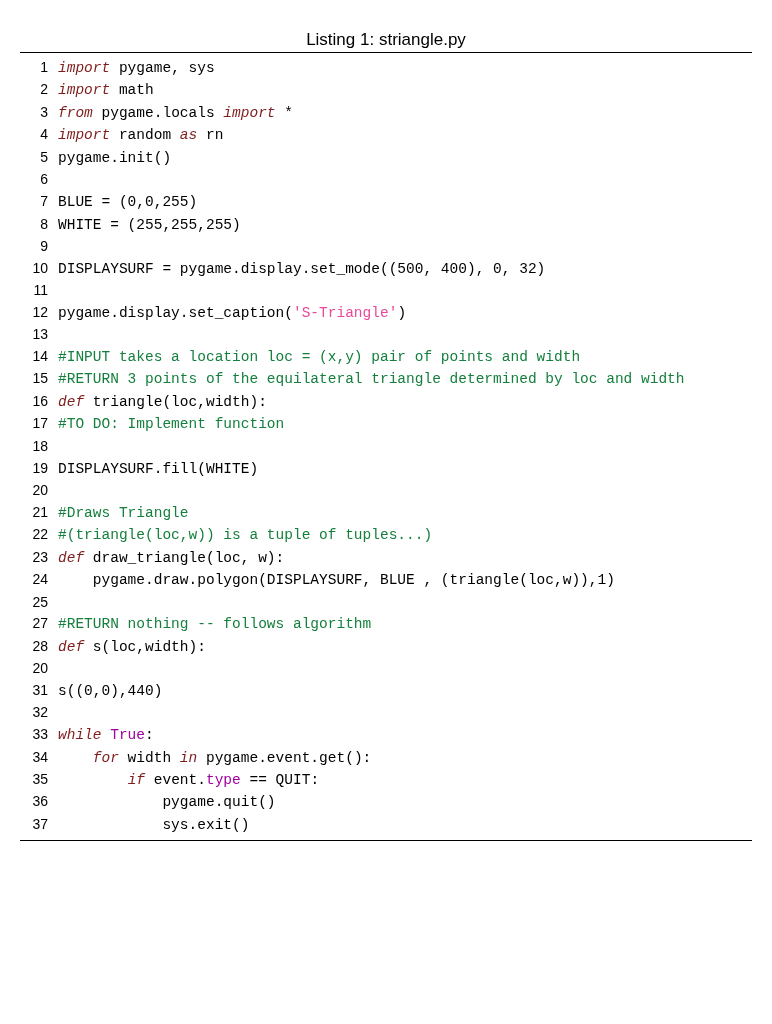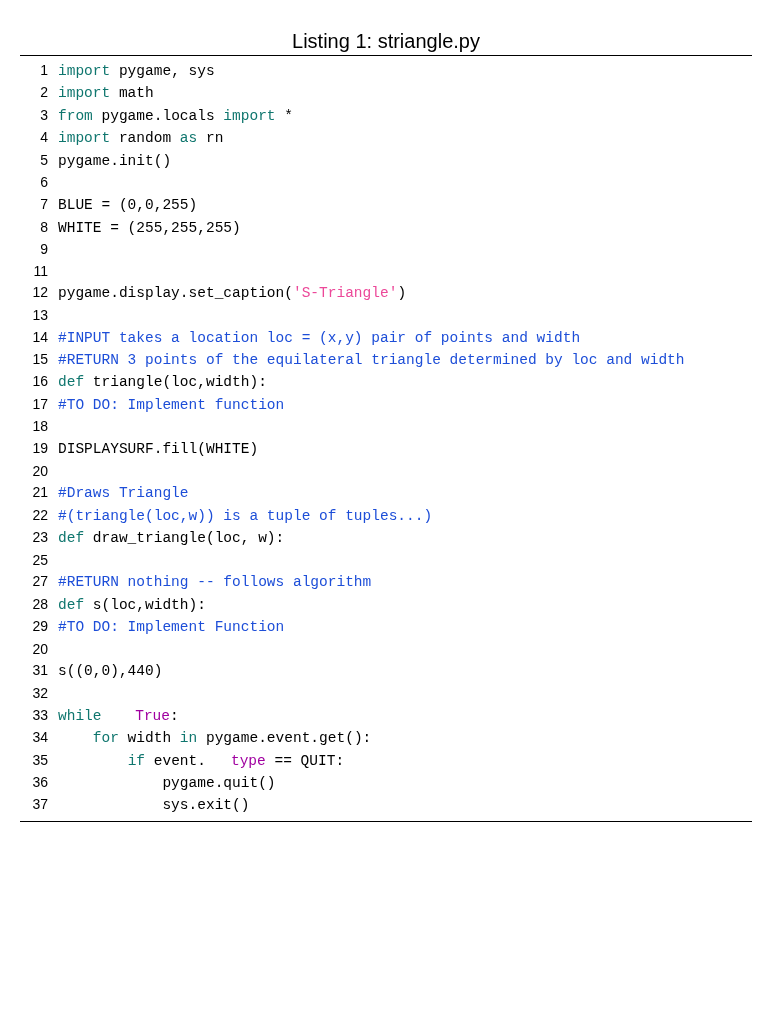--- a/index.html
+++ b/index.html
@@ -5,21 +5,21 @@
   body {
     margin: 0;
     padding: 30px 20px;
     background: #fff;
     font-family: "Helvetica Neue", Arial, sans-serif;
     color: #000;
   }
   .wrap { width: 732px; margin: 0 auto; }
   .caption {
     text-align: center;
-    font-size: 20px;
+    font-size: 17px;
     padding-bottom: 2px;
   }
   .listing {
     border-top: 1px solid #000;
     border-bottom: 1px solid #000;
     padding: 4px 0;
   }
   .line {
     display: flex;
     align-items: baseline;
@@ -31,57 +31,58 @@
   .ln {
     width: 28px;
     text-align: right;
     color: #000;
     font-family: "Helvetica Neue", Arial, sans-serif;
     font-size: 14px;
     flex-shrink: 0;
     padding-right: 10px;
   }
   .code { flex: 1; }
-  .kw  { color: #0f766e; }  
-  .cm  { color: #1d4ed8; }  
+  .kw  { color: #7f1d1d; font-style: italic; }  
+  .cm  { color: #15803d; }  
   .str { color: #ec4899; }  
-  .bi  { color: #a000a0; margin-left: 25px; }  
+  .bi  { color: #a000a0; }  
 </style>
 </head>
 <body>
 
 <div class="wrap">
   <div class="caption">Listing 1: striangle.py</div>
   <div class="listing" id="listing">
       <div class="line"><span class="ln">1</span><span class="code"><span class="kw">import</span><span> pygame, sys</span></span></div>
       <div class="line"><span class="ln">2</span><span class="code"><span class="kw">import</span><span> math</span></span></div>
       <div class="line"><span class="ln">3</span><span class="code"><span class="kw">from</span><span> pygame.locals </span><span class="kw">import</span><span> *</span></span></div>
       <div class="line"><span class="ln">4</span><span class="code"><span class="kw">import</span><span> random </span><span class="kw">as</span><span> rn</span></span></div>
       <div class="line"><span class="ln">5</span><span class="code"><span>pygame.init()</span></span></div>
       <div class="line"><span class="ln">6</span><span class="code"><span></span></span></div>
       <div class="line"><span class="ln">7</span><span class="code"><span>BLUE = (0,0,255)</span></span></div>
       <div class="line"><span class="ln">8</span><span class="code"><span>WHITE = (255,255,255)</span></span></div>
       <div class="line"><span class="ln">9</span><span class="code"><span></span></span></div>
+      <div class="line"><span class="ln">10</span><span class="code"><span>DISPLAYSURF = pygame.display.set_mode((500, 400), 0, 32)</span></span></div>
       <div class="line"><span class="ln">11</span><span class="code"><span></span></span></div>
       <div class="line"><span class="ln">12</span><span class="code"><span>pygame.display.set_caption(</span><span class="str">'S-Triangle'</span><span>)</span></span></div>
       <div class="line"><span class="ln">13</span><span class="code"><span></span></span></div>
       <div class="line"><span class="ln">14</span><span class="code"><span class="cm">#INPUT takes a location loc = (x,y) pair of points and width</span></span></div>
       <div class="line"><span class="ln">15</span><span class="code"><span class="cm">#RETURN 3 points of the equilateral triangle determined by loc and width</span></span></div>
       <div class="line"><span class="ln">16</span><span class="code"><span class="kw">def</span><span> triangle(loc,width):</span></span></div>
       <div class="line"><span class="ln">17</span><span class="code"><span class="cm">#TO DO: Implement function</span></span></div>
       <div class="line"><span class="ln">18</span><span class="code"><span></span></span></div>
       <div class="line"><span class="ln">19</span><span class="code"><span>DISPLAYSURF.fill(WHITE)</span></span></div>
       <div class="line"><span class="ln">20</span><span class="code"><span></span></span></div>
       <div class="line"><span class="ln">21</span><span class="code"><span class="cm">#Draws Triangle</span></span></div>
       <div class="line"><span class="ln">22</span><span class="code"><span class="cm">#(triangle(loc,w)) is a tuple of tuples...)</span></span></div>
       <div class="line"><span class="ln">23</span><span class="code"><span class="kw">def</span><span> draw_triangle(loc, w):</span></span></div>
+      <div class="line"><span class="ln">24</span><span class="code"><span>    pygame.draw.polygon(DISPLAYSURF, BLUE , (triangle(loc,w)),1)</span></span></div>
       <div class="line"><span class="ln">25</span><span class="code"><span></span></span></div>
       <div class="line"><span class="ln">27</span><span class="code"><span class="cm">#RETURN nothing -- follows algorithm</span></span></div>
       <div class="line"><span class="ln">28</span><span class="code"><span class="kw">def</span><span> s(loc,width):</span></span></div>
-      <div class="line"><span class="ln">29</span><span class="code"><span class="cm">#TO DO: Implement Function</span></span></div>
       <div class="line"><span class="ln">20</span><span class="code"><span></span></span></div>
       <div class="line"><span class="ln">31</span><span class="code"><span>s((0,0),440)</span></span></div>
       <div class="line"><span class="ln">32</span><span class="code"><span></span></span></div>
       <div class="line"><span class="ln">33</span><span class="code"><span class="kw">while</span><span> </span><span class="bi">True</span><span>:</span></span></div>
       <div class="line"><span class="ln">34</span><span class="code"><span>    </span><span class="kw">for</span><span> width </span><span class="kw">in</span><span> pygame.event.get():</span></span></div>
       <div class="line"><span class="ln">35</span><span class="code"><span>        </span><span class="kw">if</span><span> event.</span><span class="bi">type</span><span> == QUIT:</span></span></div>
       <div class="line"><span class="ln">36</span><span class="code"><span>            pygame.quit()</span></span></div>
       <div class="line"><span class="ln">37</span><span class="code"><span>            sys.exit()</span></span></div>
     </div>
 </div>

